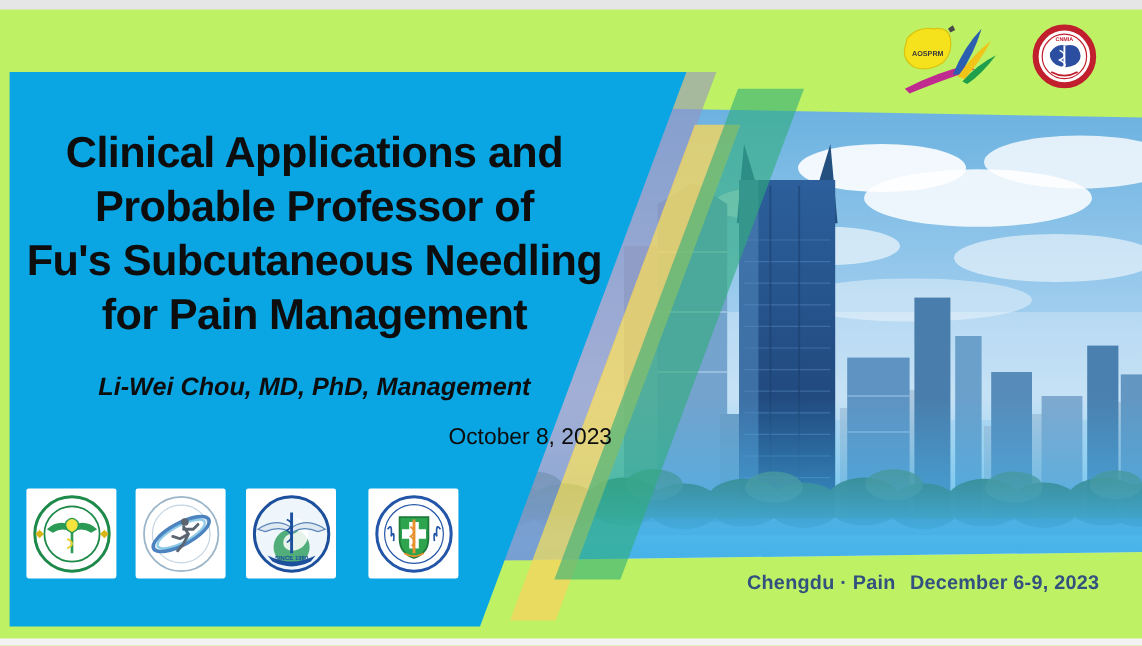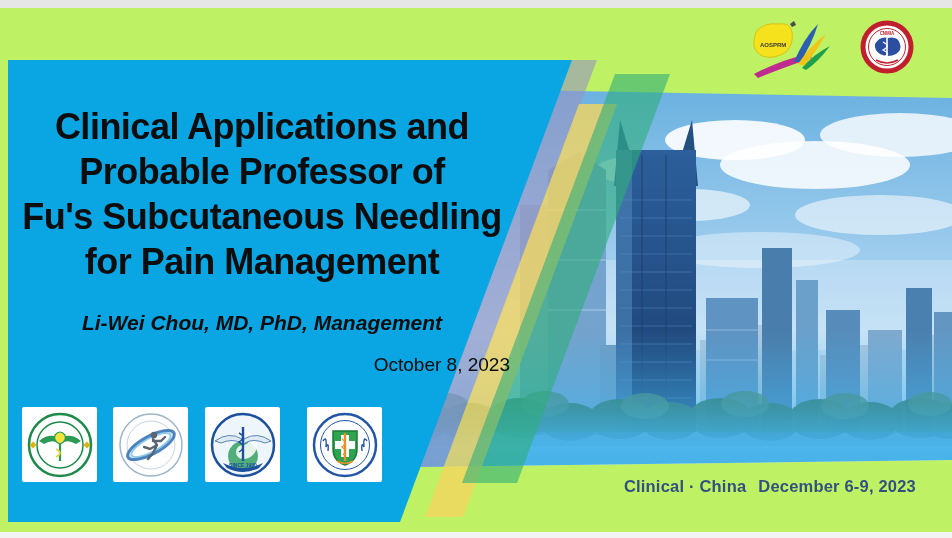--- a/index.html
+++ b/index.html
@@ -144,21 +144,21 @@
   <div class="title-block">
     <div>Clinical Applications and</div>
     <div>Probable Professor of</div>
     <div>Fu's Subcutaneous Needling</div>
     <div>for Pain Management</div>
   </div>
   <div class="author">Li-Wei Chou, MD, PhD, Management</div>
   <div class="pres-date">October 8, 2023</div>
 
   <div class="footer">
-    <span>Clinical · China</span>
+    <span>Chengdu · Pain</span>
     <span>December 6-9, 2023</span>
   </div>
 
   <svg class="top-logo tl1" width="90" height="62" viewBox="0 0 90 62">
     <path d="M8 56 Q35 42 62 36 L66 40 Q36 50 12 60 Z" fill="#bf2b8e"></path>
     <path d="M48 44 Q58 20 72 6 Q66 26 54 44 Z" fill="#2c5fb0"></path>
     <path d="M52 46 Q64 28 80 16 Q70 34 58 48 Z" fill="#f0c419"></path>
     <path d="M56 50 Q68 36 84 28 Q72 44 60 52 Z" fill="#1f9e4b"></path>
     <path d="M10 14 Q18 4 32 6 Q44 4 46 14 Q48 26 40 34 Q28 42 16 38 Q6 32 8 22 Z" fill="#f5e11c" stroke="#d8c410" stroke-width="1"></path>
     <path d="M44 6 l4 -3 2 4 -4 2 Z" fill="#4a4a4a"></path>

